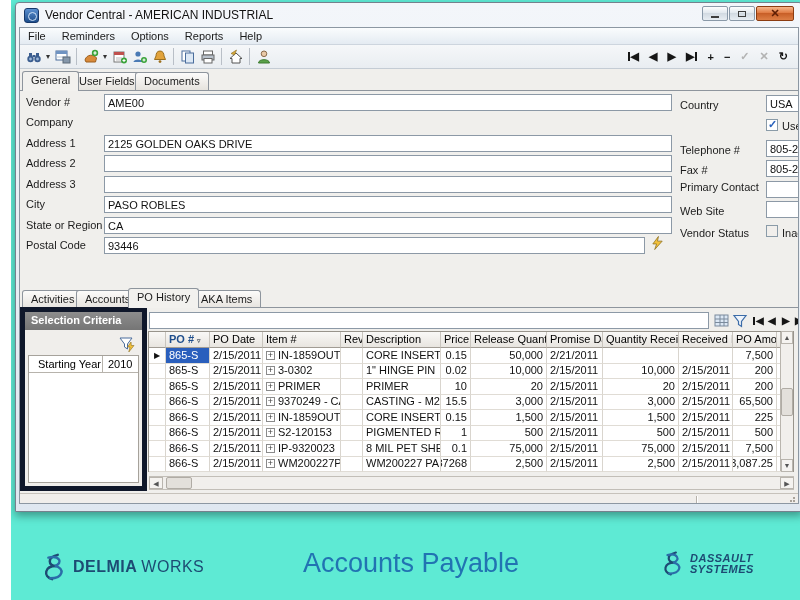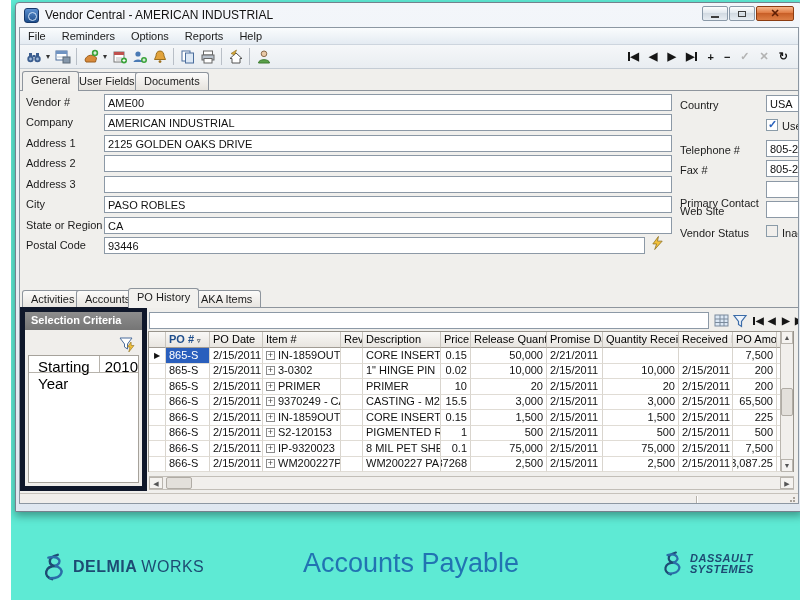--- a/index.html
+++ b/index.html
@@ -67,21 +67,21 @@
   .cb-label { position:absolute; font-size:11px; color:#1c1c1c; }
 
   
   .sel-panel { position:absolute; left:0; top:238px; width:127px; height:184px;
     border:5px solid #0f172a; background:#f0eeeb; }
   .sel-header { height:18px; background:linear-gradient(#8d8d8d,#757575); color:#fff;
     font-size:11px; font-weight:bold; padding:2px 6px; }
   .sel-apply { position:absolute; right:6px; top:24px; }
   .sel-box { position:absolute; left:3px; right:3px; top:43px; bottom:3px; background:#fff;
     border:1px solid #a6a29b; }
-  .sel-row { display:flex; height:17px; font-size:15px; }
+  .sel-row { display:flex; height:17px; font-size:11px; }
   .sel-cell-l { width:74px; border-right:1px solid #b7b3ac; border-bottom:1px solid #b7b3ac;
     padding:2px 0 0 9px; }
   .sel-cell-v { flex:1; border-bottom:1px solid #b7b3ac; padding:2px 0 0 5px; }
 
   
   .filter-box { left:129px; top:243px; width:560px; }
   .gicon { position:absolute; top:244px; width:16px; height:16px; }
   .gnav { position:absolute; top:246px; display:flex; align-items:center; gap:1px; font-size:10px;
     font-weight:bold; color:#161616; }
   .gnav .bar { width:2px; height:8px; background:#161616; display:inline-block; }
@@ -267,21 +267,20 @@
         <div class="tab" style="left:115px; top:3px;">Documents</div>
         <div class="panel-line" style="top:21px;"></div>
 
         <div>
             <div class="form-row" style="top: 25px;">
               <div class="flabel">Vendor #</div>
               <input class="tf" value="AME00" style="">
             </div>
             <div class="form-row" style="top: 45px;">
               <div class="flabel">Company</div>
-              <input class="tf" value="AMERICAN INDUSTRIAL" style="">
             </div>
             <div class="form-row" style="top: 66px;">
               <div class="flabel">Address 1</div>
               <input class="tf" value="2125 GOLDEN OAKS DRIVE" style="">
             </div>
             <div class="form-row" style="top: 86px;">
               <div class="flabel">Address 2</div>
               <input class="tf" style="">
             </div>
             <div class="form-row" style="top: 107px;">
@@ -306,21 +305,21 @@
         </svg>
 
         <div class="rlabel" style="top:30px;">Country</div>
         <input class="tf rfield" style="top: 26px;" value="USA">
         <div class="cb checked" style="left:746px; top:50px;"></div>
         <div class="cb-label" style="left:762px; top:51px;">Use</div>
         <div class="rlabel" style="top:75px;">Telephone #</div>
         <input class="tf rfield" style="top: 71px;" value="805-239">
         <div class="rlabel" style="top:95px;">Fax #</div>
         <input class="tf rfield" style="top: 91px;" value="805-239">
-        <div class="rlabel" style="top:128px;">Primary Contact</div>
+        <div class="rlabel" style="top:112px;">Primary Contact</div>
         <input class="tf rfield" style="top: 112px;" value="">
         <div class="rlabel" style="top:136px;">Web Site</div>
         <input class="tf rfield" style="top: 132px;" value="">
         <div class="rlabel" style="top:158px;">Vendor Status</div>
         <div class="cb" style="left:746px; top:156px; background:#f1efec;"></div>
         <div class="cb-label" style="left:762px; top:158px;">Inact</div>
 
         <div class="tab" style="left:2px; top:221px;">Activities</div>
         <div class="tab" style="left:56px; top:221px;">Accounts</div>
         <div class="tab active" style="left:108px; top:219px;">PO History</div>

